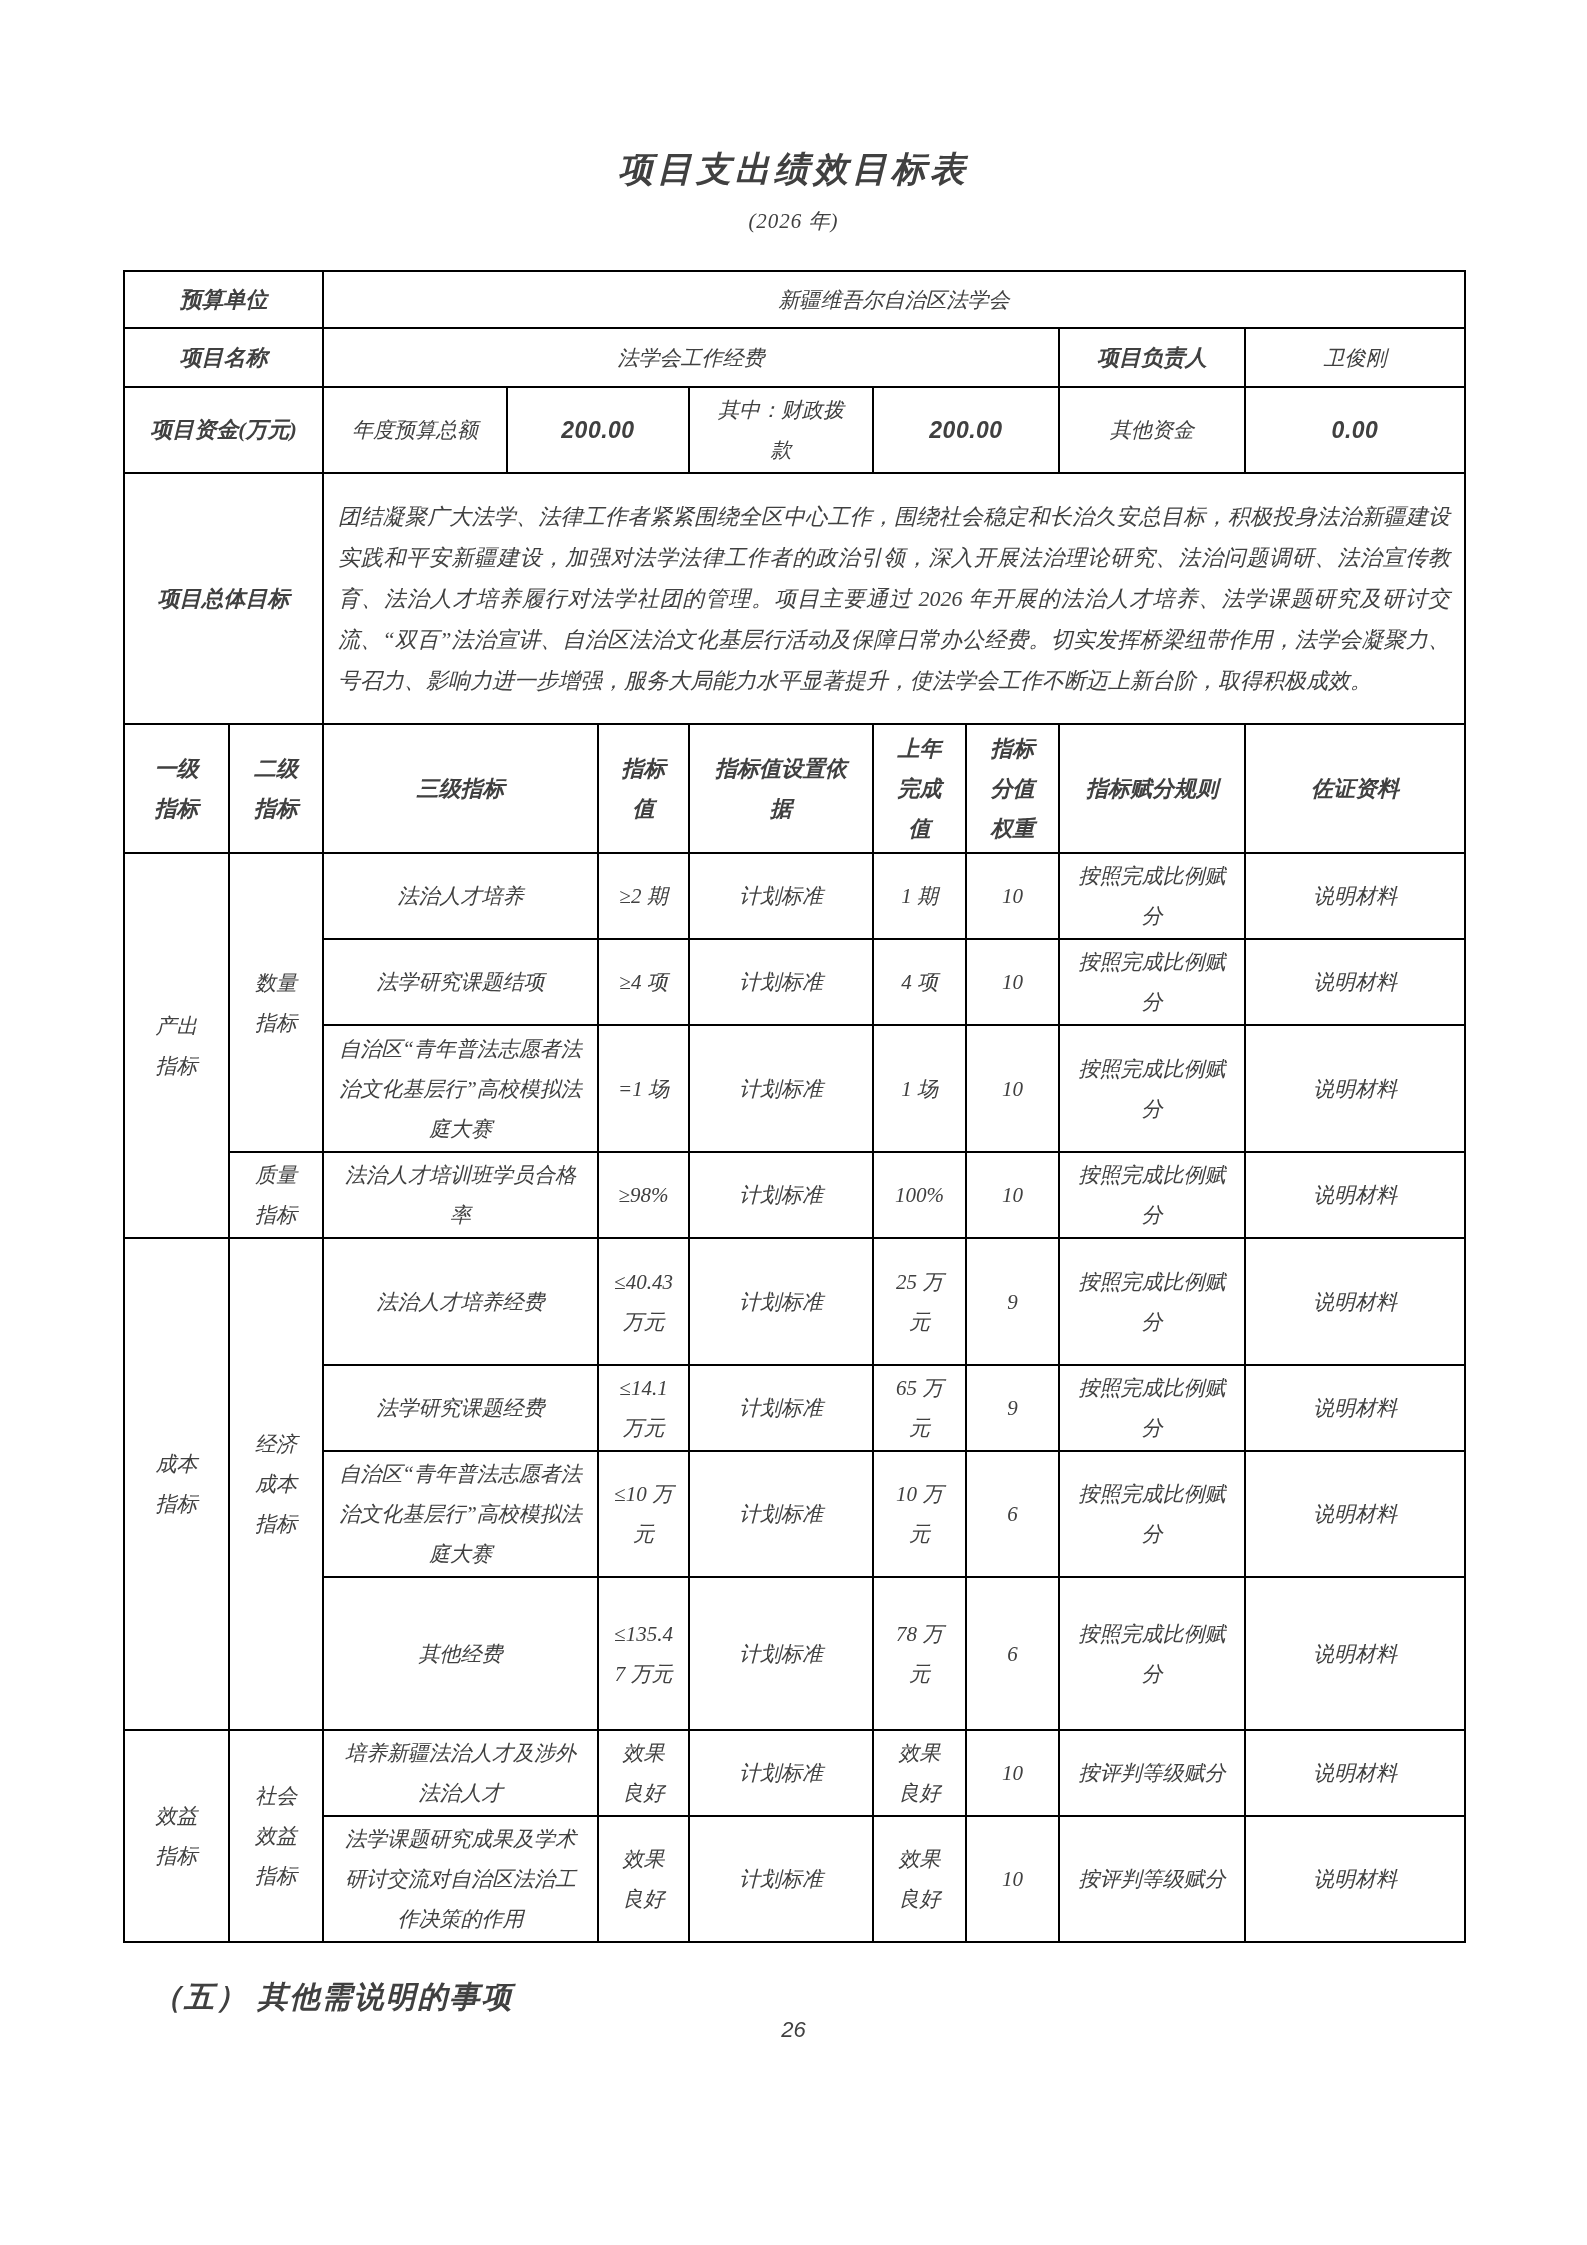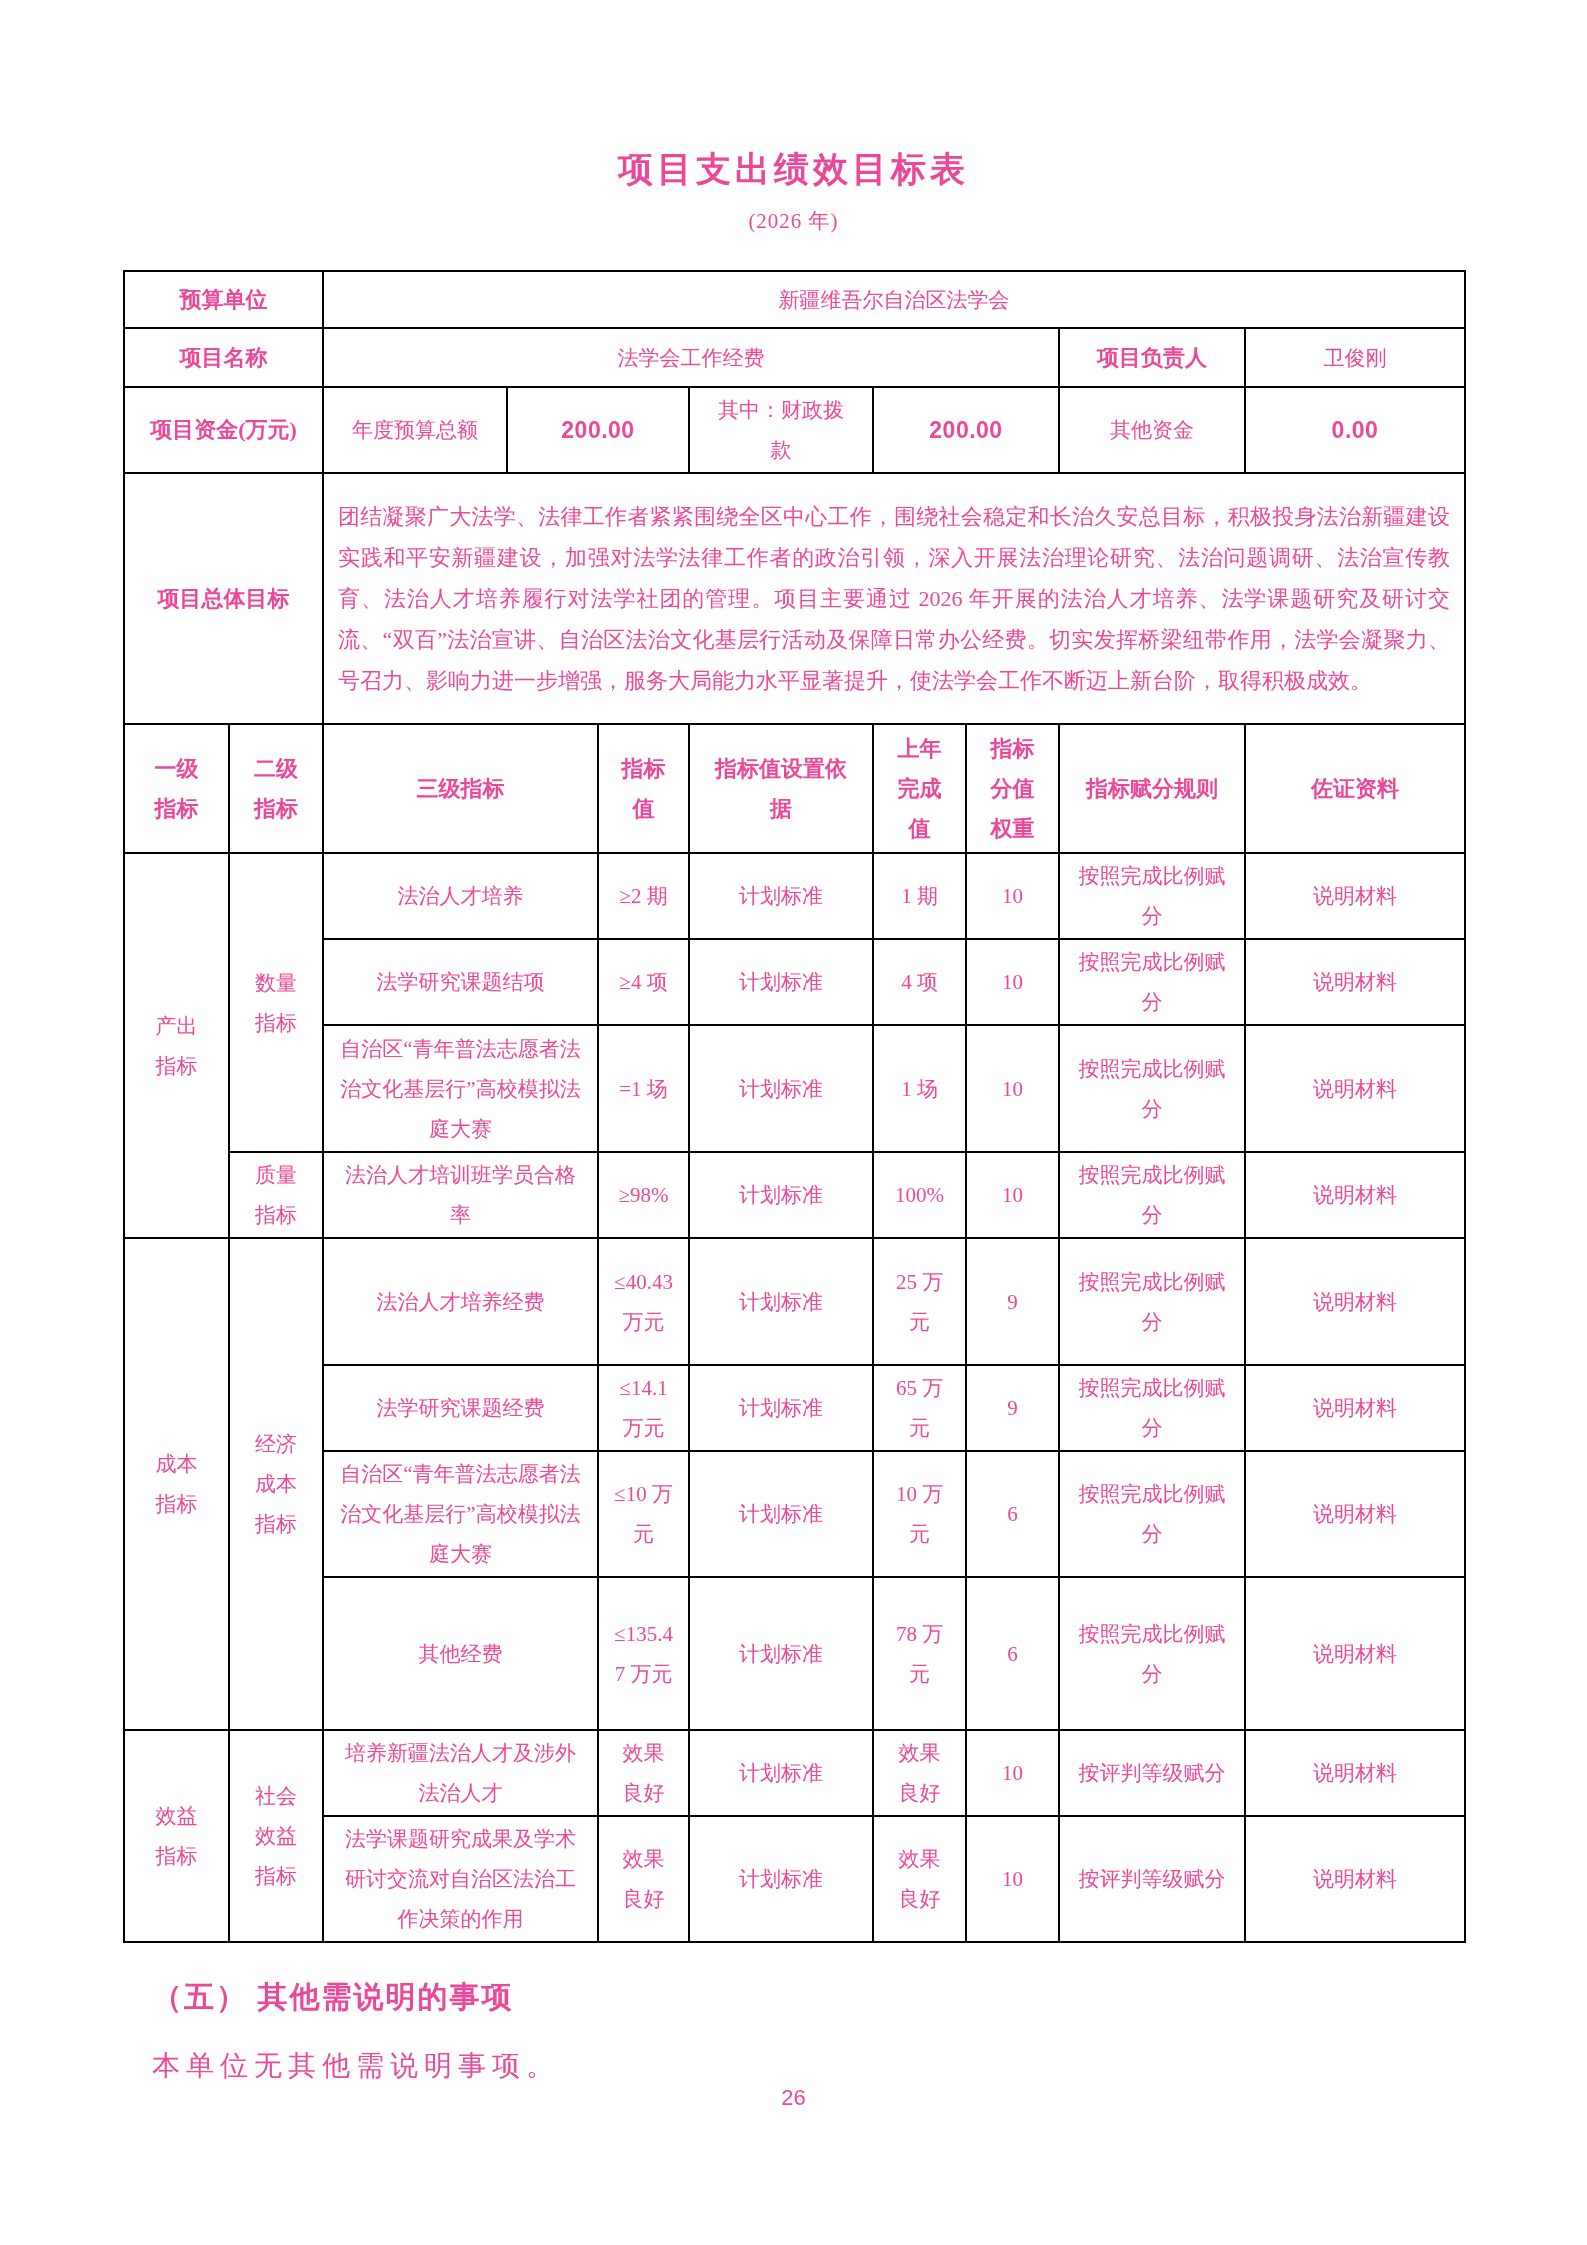--- a/index.html
+++ b/index.html
@@ -1,19 +1,19 @@
 <!DOCTYPE html>
 <html><head>
 <meta charset="utf-8">
 <style>
   html,body{margin:0;padding:0;background:#888;}
   .page{
-    width:1587px;height:2245px;background:#ffffff;color:#ec4899;
+    width:1587px;height:2245px;background:#ffffff;color:#404040;
     font-family:"Liberation Serif","DejaVu Serif",serif;
-    position:relative;overflow:hidden;margin:0 auto;
+    position:relative;overflow:hidden;margin:0 auto;font-style:italic;
   }
   .doc-title{
     padding-top:148px;text-align:center;font-size:35px;font-weight:700;
     letter-spacing:4px;line-height:44px;
   }
   .doc-subtitle{
     text-align:center;font-size:21px;line-height:26px;margin-top:16px;letter-spacing:1px;
   }
   table.main-table{
     border-collapse:collapse;table-layout:fixed;width:1341px;
@@ -215,16 +215,15 @@
         <td class="ly">效果良好</td>
         <td>10</td>
         <td>按评判等级赋分</td>
         <td>说明材料</td>
       </tr>
 
     </tbody>
   </table>
 
   <div class="sec-heading">（五） 其他需说明的事项</div>
-  <div class="sec-note">本单位无其他需说明事项。</div>
   <div class="page-num">26</div>
 
 </div>
 
 </body></html>

